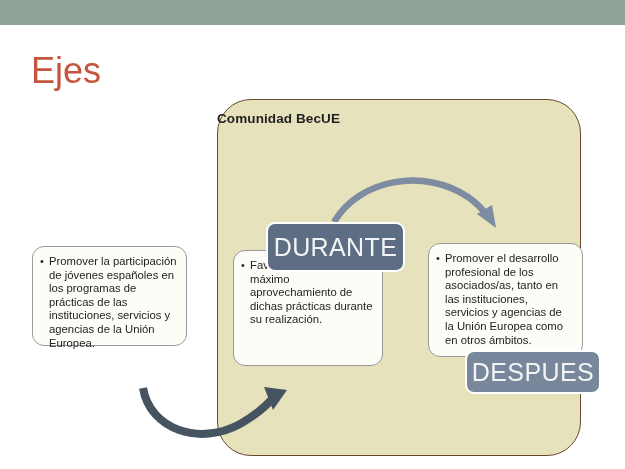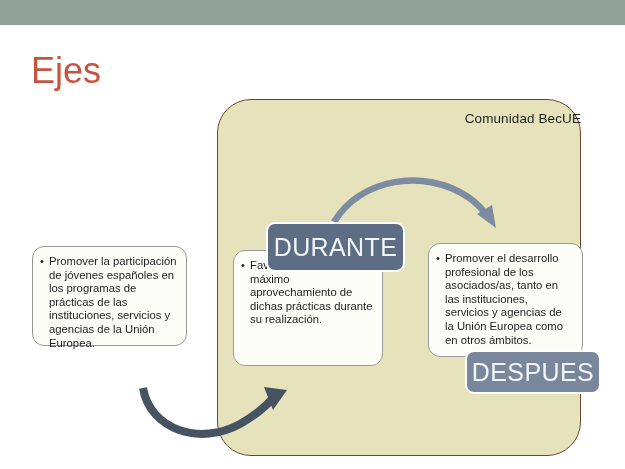--- a/index.html
+++ b/index.html
@@ -59,23 +59,23 @@
     background: #e6e3bc;
     border: 1.6px solid #6b4730;
     border-radius: 34px;
     box-sizing: border-box;
   }
   .community-title {
     position: absolute;
     left: 217px;
     top: 111px;
     width: 364px;
-    text-align: right;
+    text-align: left;
     font-size: 13.5px;
-    font-weight: normal;
+    font-weight: bold;
     color: #1f1f1f;
     letter-spacing: 0.1px;
   }
   
   .arrow-layer {
     position: absolute;
     left: 0; top: 0;
     width: 625px;
     height: 469px;
     pointer-events: none;

